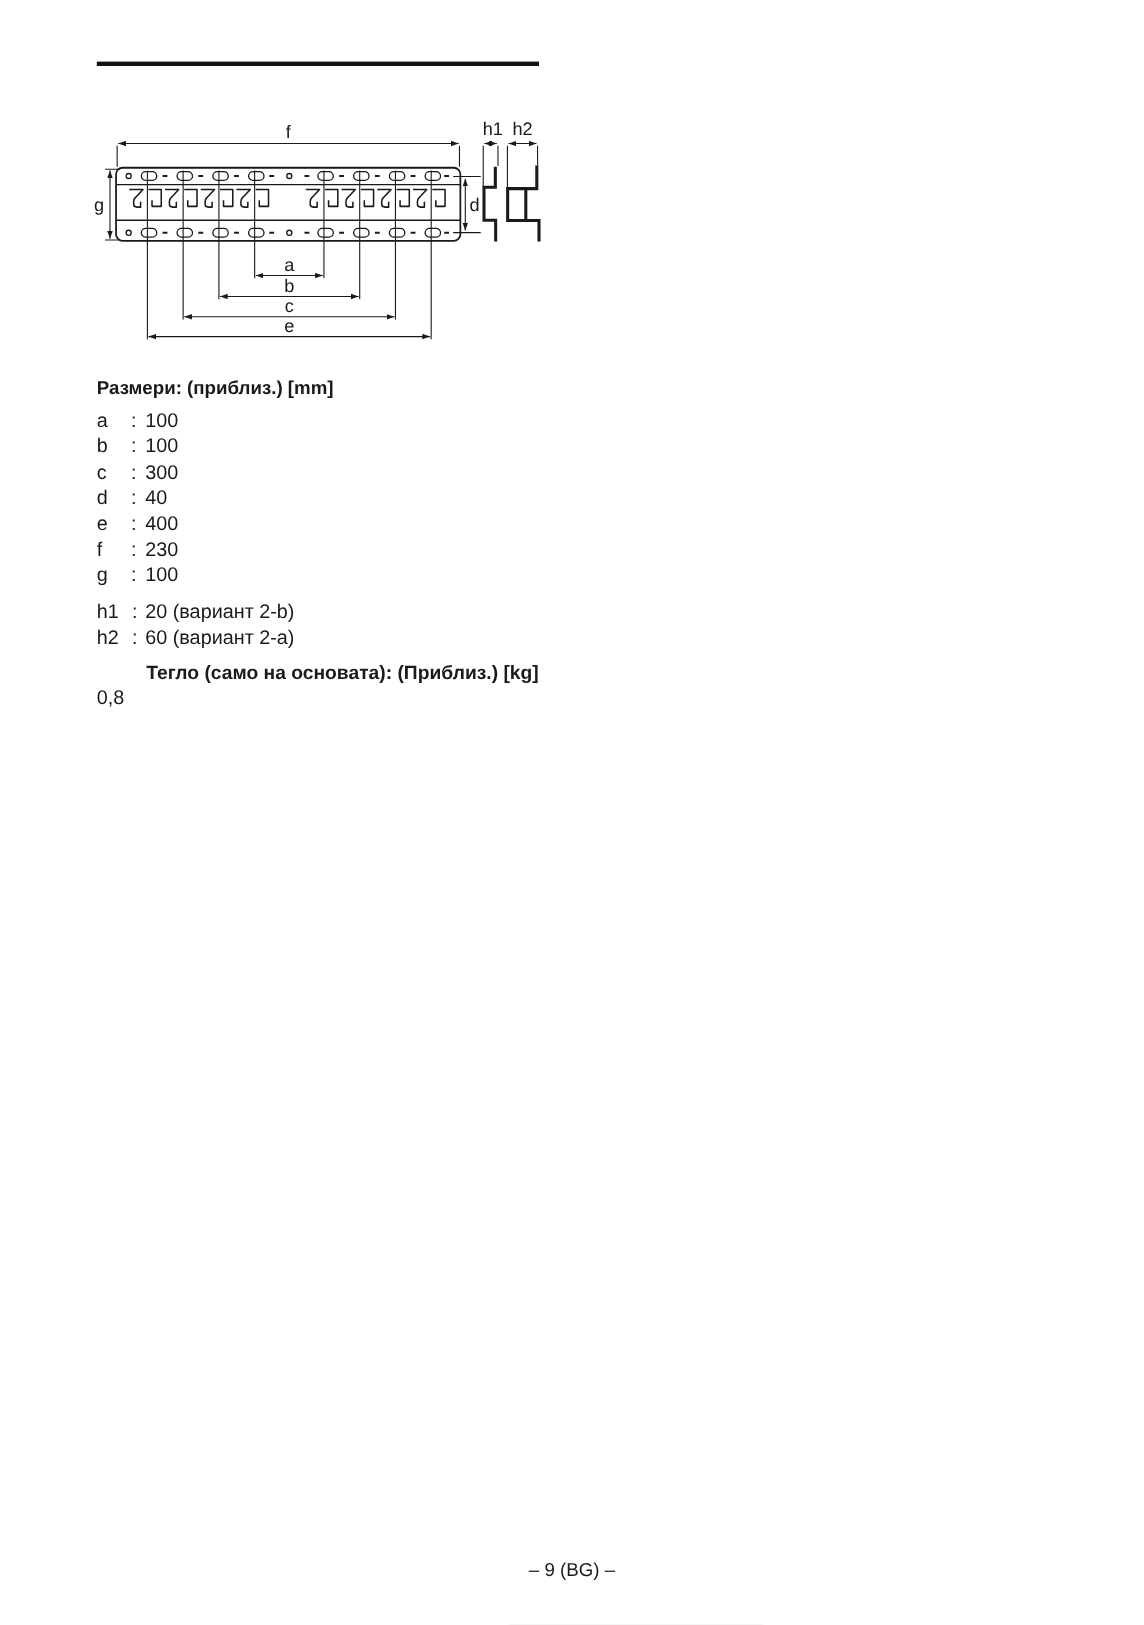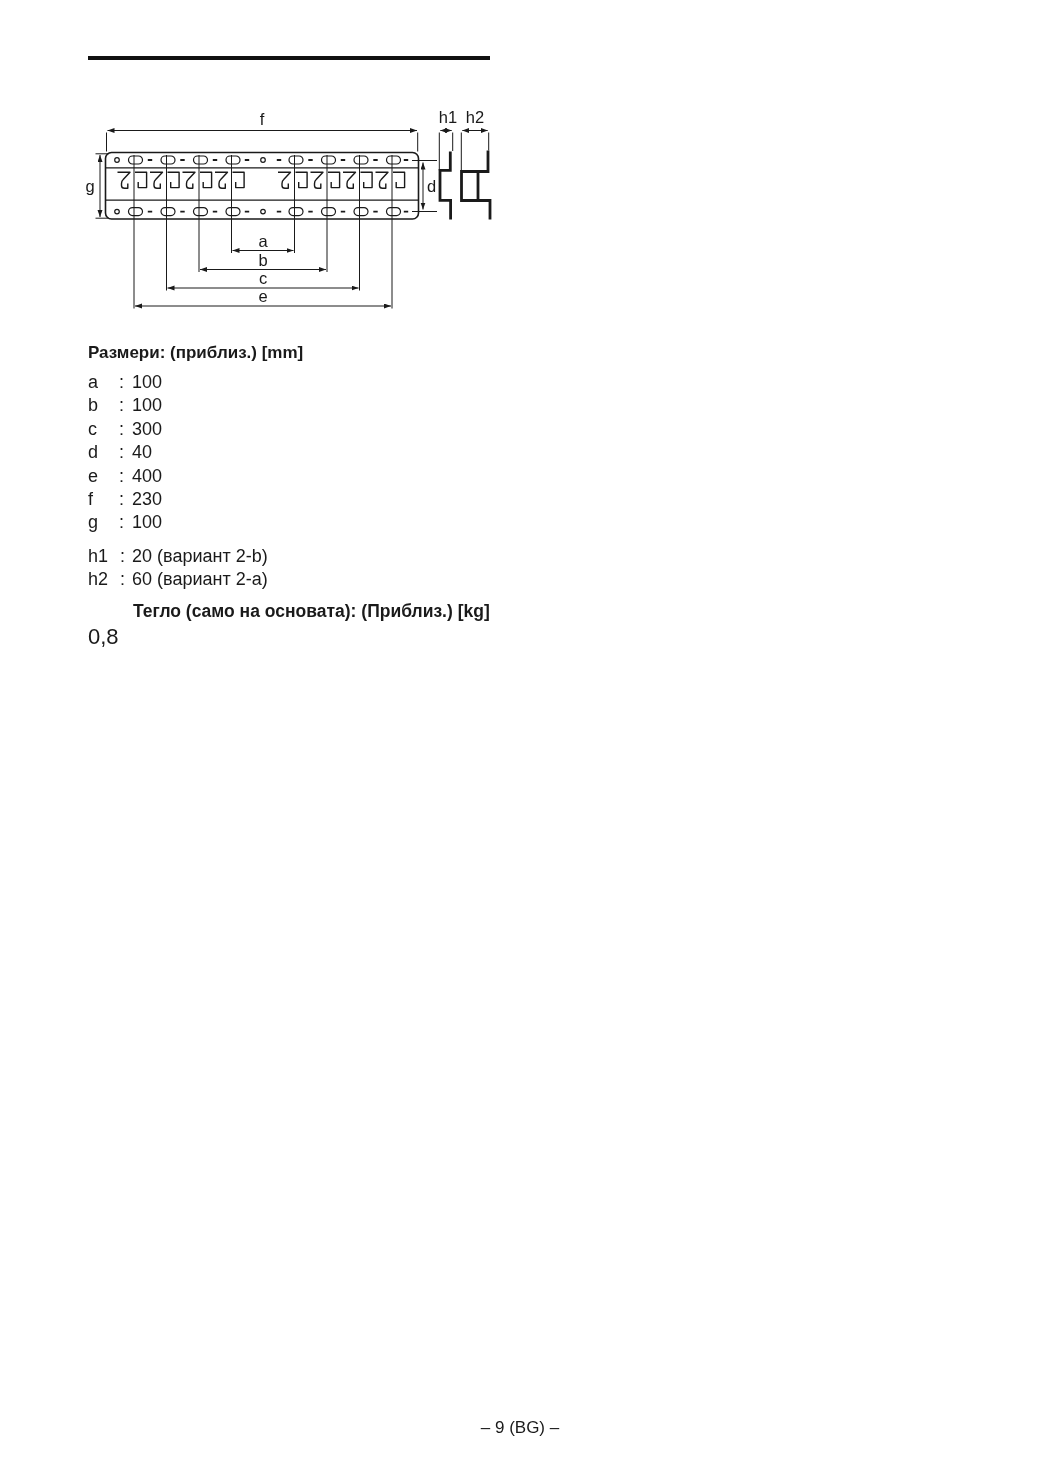--- a/index.html
+++ b/index.html
@@ -17,21 +17,21 @@
   .specs-heading { font-size:17px; font-weight:bold; }
   .spec-rows { margin-top:8px; }
   .spec-row { display:flex; font-size:18px; height:23.4px; line-height:23.4px; }
   .spec-key { width:31px; }
   .spec-colon { width:13px; }
   .variants { position:absolute; left:88px; top:545px; }
   .variant-row { display:flex; font-size:18px; height:23.4px; line-height:23.4px; }
   .variant-key { width:32px; }
   .variant-colon { width:12px; }
   .weight-heading { position:absolute; left:88px; top:601px; font-size:17.5px; font-weight:bold;margin-left:45px; }
-  .weight-value { position:absolute; left:88px; top:624px; font-size:22px; }
+  .weight-value { position:absolute; left:88px; top:624px; font-size:18px; }
   .note { position:absolute; left:88px; top:661px; width:398px; font-size:14.5px; line-height:22px; }
   .footer { position:absolute; left:0; top:1418px; width:1040px; text-align:center; font-size:17px; }
 </style>
 </head>
 <body>
 
 <div class="page">
 
   <div class="rule"></div>
 

